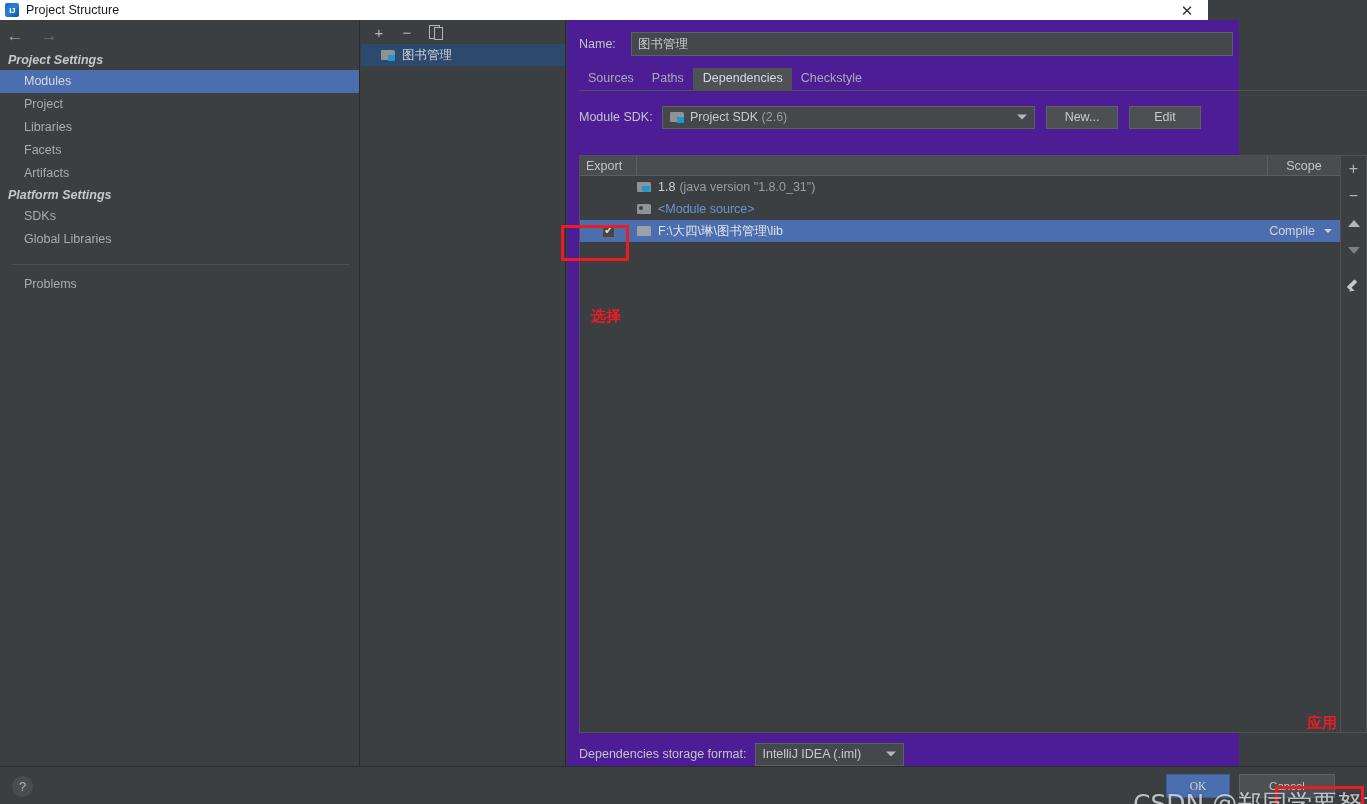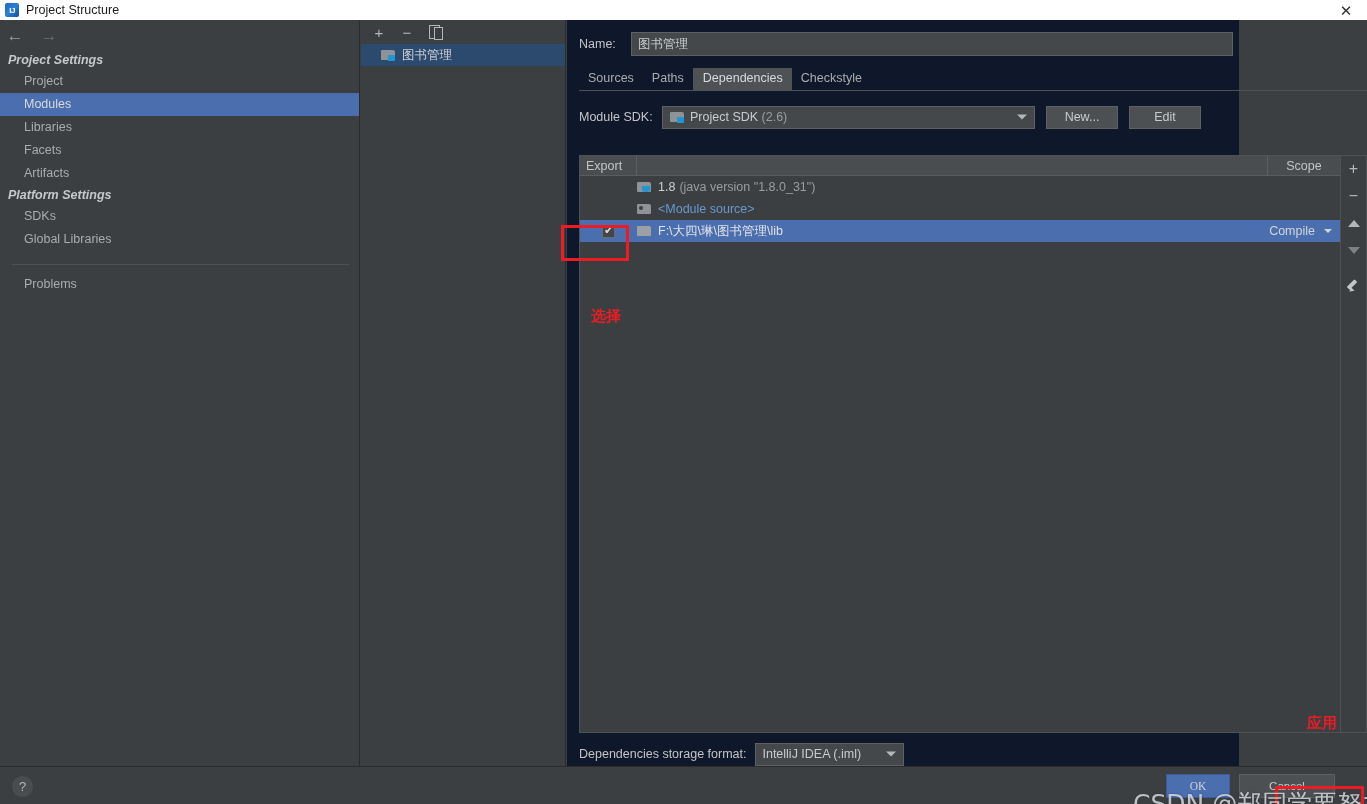--- a/index.html
+++ b/index.html
@@ -5,21 +5,21 @@
   * { box-sizing: border-box; margin: 0; padding: 0; }
   html, body {
     width: 1367px; height: 804px;
     overflow: hidden;
     font-family: "Liberation Sans", "DejaVu Sans", sans-serif;
     background: #3c3f41;
   }
 
   
   #titlebar {
-    position: absolute; left: 0; top: 0; width: 1367px; height: 20px;
+    position: absolute; left: 0; top: 0; width: 1208px; height: 20px;
     background: #ffffff;
     display: flex; align-items: center;
   }
   #app-logo {
     width: 14px; height: 14px; margin-left: 5px; margin-right: 7px;
     background: linear-gradient(135deg, #1b6ac9 0%, #2d7fd6 50%, #0f4d96 100%);
     border-radius: 2px;
     color: #fff; font-size: 8px; font-weight: bold;
     display: flex; align-items: center; justify-content: center;
     letter-spacing: -0.5px;
@@ -103,21 +103,21 @@
   }
   .folder-ico::after {
     content: ""; position: absolute; left: 7px; top: 6px;
     width: 7px; height: 6px; background: #2196d4; border-radius: 0 0 1px 0;
   }
   #module-name { font-size: 12.5px; color: #cdd0d3; }
 
   
   #content {
     position: absolute; left: 567px; top: 0; width: 672px; height: 746px;
-    background: #0f172a;
+    background: #4c1d95;
   }
 
   
   #name-row {
     display: flex; align-items: center; height: 24px; margin: 12px 6px 0 12px;
   }
   #name-label { font-size: 12.5px; color: #c2c5c8; width: 52px; }
   #name-input {
     flex: 1; height: 24px; background: #45484a; border: 1px solid #5e6163;
     color: #c8cbce; font-size: 12.5px; padding: 0 6px;
@@ -336,22 +336,22 @@
 
 <div id="body-area">
 
   <div id="sidebar">
     <div id="nav-arrows">
       <div class="nav-arrow">←</div>
       <div class="nav-arrow disabled">→</div>
     </div>
 
     <div class="sec-head">Project Settings</div>
+    <div class="nav-item selected">Modules</div>
     <div class="nav-item">Project</div>
-    <div class="nav-item selected">Modules</div>
     <div class="nav-item">Libraries</div>
     <div class="nav-item">Facets</div>
     <div class="nav-item">Artifacts</div>
 
     <div class="sec-head">Platform Settings</div>
     <div class="nav-item">SDKs</div>
     <div class="nav-item">Global Libraries</div>
 
     <div id="sidebar-divider"></div>
     <div class="nav-item">Problems</div>

